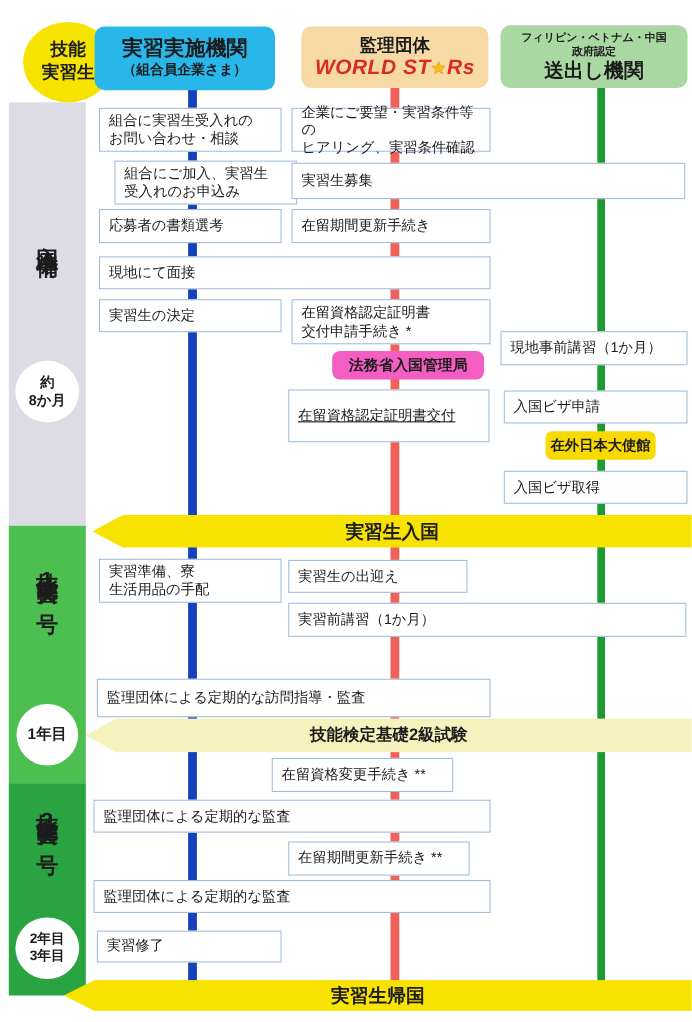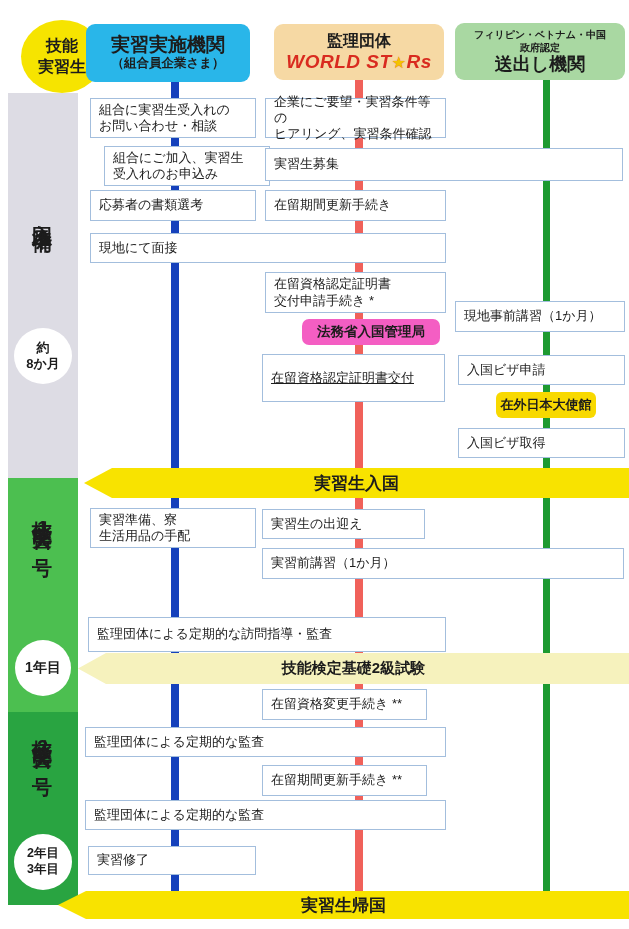--- a/index.html
+++ b/index.html
@@ -84,32 +84,33 @@
   <div class="pbox" style="left:90px;top:98px;width:166px;height:40px;">組合に実習生受入れの
 お問い合わせ・相談</div>
   <div class="pbox" style="left:265px;top:98px;width:181px;height:40px;">企業にご要望・実習条件等の
 ヒアリング、実習条件確認</div>
   <div class="pbox" style="left:90px;top:146px;width:166px;height:40px;margin-left:14px;">組合にご加入、実習生
 受入れのお申込み</div>
   <div class="pbox" style="left:265px;top:148px;width:358px;height:33px;">実習生募集</div>
   <div class="pbox" style="left:90px;top:190px;width:166px;height:31px;">応募者の書類選考</div>
   <div class="pbox" style="left:265px;top:190px;width:181px;height:31px;">在留期間更新手続き</div>
   <div class="pbox" style="left:90px;top:233px;width:356px;height:30px;">現地にて面接</div>
+  <div class="pbox" style="left:90px;top:272px;width:166px;height:30px;">実習生の決定</div>
   <div class="pbox" style="left:265px;top:272px;width:181px;height:41px;">在留資格認定証明書
 交付申請手続き *</div>
   <div class="pbox" style="left:262px;top:354px;width:183px;height:48px;text-decoration:underline;">在留資格認定証明書交付</div>
   <div class="pbox" style="left:455px;top:301px;width:170px;height:31px;">現地事前講習（1か月）</div>
   <div class="pbox" style="left:458px;top:355px;width:167px;height:30px;">入国ビザ申請</div>
   <div class="pbox" style="left:458px;top:428px;width:167px;height:30px;">入国ビザ取得</div>
   <div class="pbox" style="left:90px;top:508px;width:166px;height:40px;">実習準備、寮
 生活用品の手配</div>
   <div class="pbox" style="left:262px;top:509px;width:163px;height:30px;">実習生の出迎え</div>
   <div class="pbox" style="left:262px;top:548px;width:362px;height:31px;">実習前講習（1か月）</div>
   <div class="pbox" style="left:88px;top:617px;width:358px;height:35px;">監理団体による定期的な訪問指導・監査</div>
-  <div class="pbox" style="left:262px;top:689px;width:165px;height:31px;">在留資格変更手続き **</div>
+  <div class="pbox" style="left:247px;top:689px;width:165px;height:31px;">在留資格変更手続き **</div>
   <div class="pbox" style="left:85px;top:727px;width:361px;height:30px;">監理団体による定期的な監査</div>
   <div class="pbox" style="left:262px;top:765px;width:165px;height:31px;">在留期間更新手続き **</div>
   <div class="pbox" style="left:85px;top:800px;width:361px;height:30px;">監理団体による定期的な監査</div>
   <div class="pbox" style="left:88px;top:846px;width:168px;height:29px;">実習修了</div>
 
   <div class="badge" style="left:302px;top:319px;width:138px;height:26px;background:var(--badge-pink);font-size:13.5px;">法務省入国管理局</div>
   <div class="badge" style="left:496px;top:392px;width:100px;height:26px;background:var(--badge-yellow);font-size:13px;border-radius:6px;">在外日本大使館</div>
 
   <div class="banner" style="left:84px;top:468px;width:545px;height:30px;background:var(--banner-yellow);font-size:17px;">実習生入国</div>
   <div class="banner" style="left:78px;top:653px;width:551px;height:31px;background:var(--banner-pale);font-size:15px;">技能検定基礎2級試験</div>

